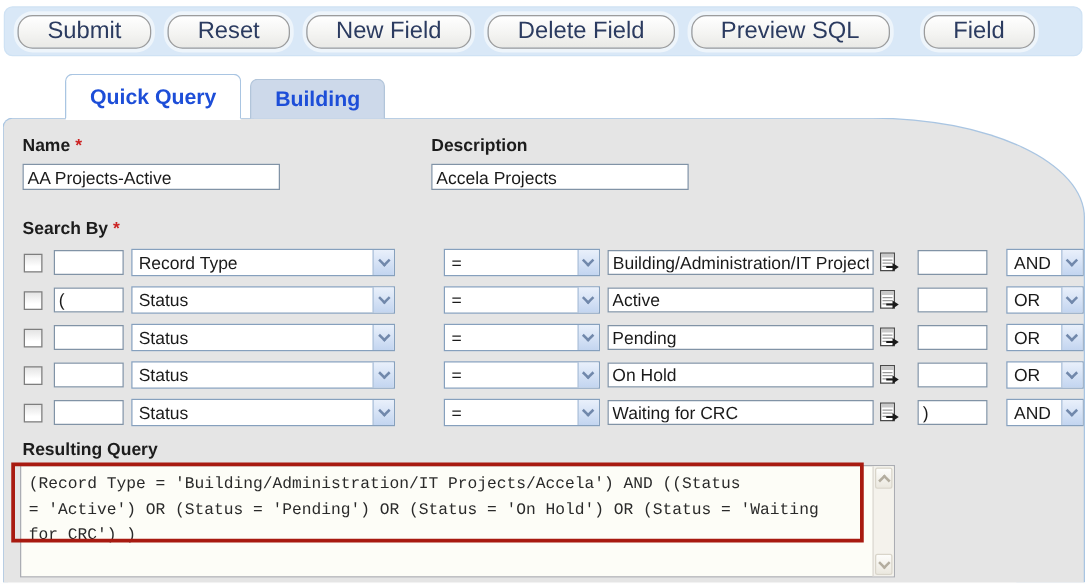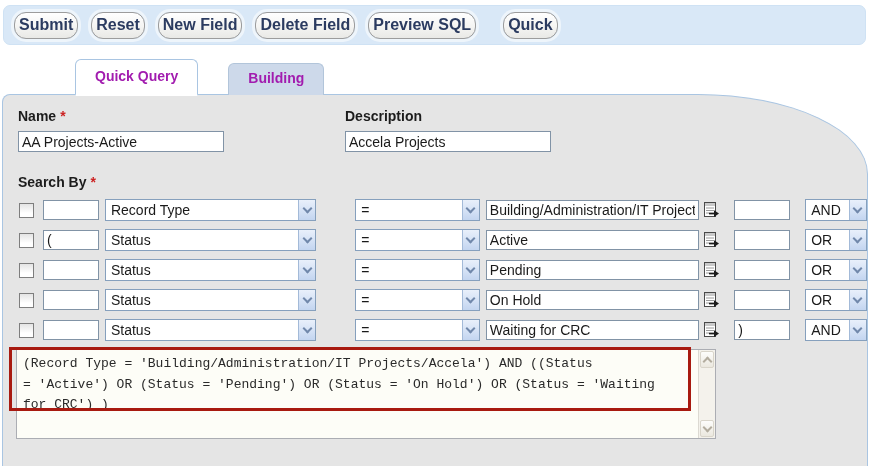--- a/index.html
+++ b/index.html
@@ -2,32 +2,32 @@
 <html><head>
 <meta charset="utf-8">
 <style>
   html,body{margin:0;padding:0;width:869px;height:467px;overflow:hidden;background:#fff;
     font-family:"Liberation Sans",sans-serif;}
   *{box-sizing:content-box;}
 
   
   .toolbar{margin:5px 3px 0;height:40px;background:#d9e8f7;border:1px solid #cfe2f4;
     border-radius:7px;display:flex;align-items:center;padding-left:10px;box-sizing:border-box;}
-  .tbtn{height:25px;padding:0 4px;margin-right:13px;cursor:pointer;
+  .tbtn{height:25px;padding:0 23px;margin-right:13px;cursor:pointer;
     background:linear-gradient(#ffffff,#f4f4f2 55%,#e9e9e6);
     border:1px solid #9c9c9c;border-radius:12px;box-shadow:0 0 0 3px rgba(255,255,255,.55);
-    font-family:"Liberation Sans",sans-serif;font-weight:bold;font-size:16px;color:#2b3b60;}
+    font-family:"Liberation Sans",sans-serif;font-weight:normal;font-size:19px;color:#2b3b60;}
   .tbtn.gap-left{margin-left:14px;}
 
   
   .tabs{display:flex;align-items:flex-end;height:34px;margin:16px 0 -1px 52px;
     position:relative;z-index:2;}
   .tab{height:25px;box-sizing:content-box;background:#cdd9ea;border:1px solid #b2c5da;
     border-bottom:none;border-radius:6px 6px 0 0;padding:6px 19px 0;margin-right:7px;
-    font-weight:bold;font-size:14px;color:#a21caf;cursor:pointer;white-space:nowrap;margin-left:23px;}
+    font-weight:bold;font-size:17px;color:#1d4ed8;cursor:pointer;white-space:nowrap;}
   .tab.active{background:#fff;border-color:#a9c5e2;padding-top:8px;height:26px;
     margin-bottom:-1px;border-bottom:2px solid #fff;}
 
   
   .panel{margin:0 1px 0 2px;border:1px solid #a9c5e2;border-bottom:none;
     border-radius:8px 170px 0 0 / 8px 80px 0 0;
     height:358px;padding:13px 0 0 12px;position:relative;background:#e5e5e5;}
 
   .lbl{font-weight:bold;font-size:14px;color:#1c1c1c;height:17px;}
   .req{color:#cc2222;margin-left:4px;font-weight:bold;}
@@ -79,21 +79,21 @@
 </style>
 </head>
 <body>
 
 <div class="toolbar">
   <button class="tbtn">Submit</button>
   <button class="tbtn">Reset</button>
   <button class="tbtn">New Field</button>
   <button class="tbtn">Delete Field</button>
   <button class="tbtn">Preview SQL</button>
-  <button class="tbtn gap-left">Quick</button>
+  <button class="tbtn gap-left">Field</button>
 </div>
 
 <div class="tabs">
   <div class="tab active">Quick Query</div>
   <div class="tab">Building</div>
 </div>
 
 <div class="panel">
 
   <div class="fieldrow">
@@ -272,20 +272,21 @@
       </svg>
     <input class="paren paren2" type="text" value=")" style="">
     <div class="sel logic">
         <span class="txt">AND</span>
         <span class="btn">
           <i class="chev"></i>
         </span>
       </div>
   </div>
 
+  <div class="lbl rq-label">Resulting Query</div>
   <div class="rqbox">
     <div class="rqtext">(Record Type = 'Building/Administration/IT Projects/Accela') AND ((Status
 = 'Active') OR (Status = 'Pending') OR (Status = 'On Hold') OR (Status = 'Waiting
 for CRC') )</div>
     <div class="sb">
       <div class="sbtn">
           <i class="chev-up"></i>
         </div>
       <div class="sbtn">
           <i class="chev-down"></i>

